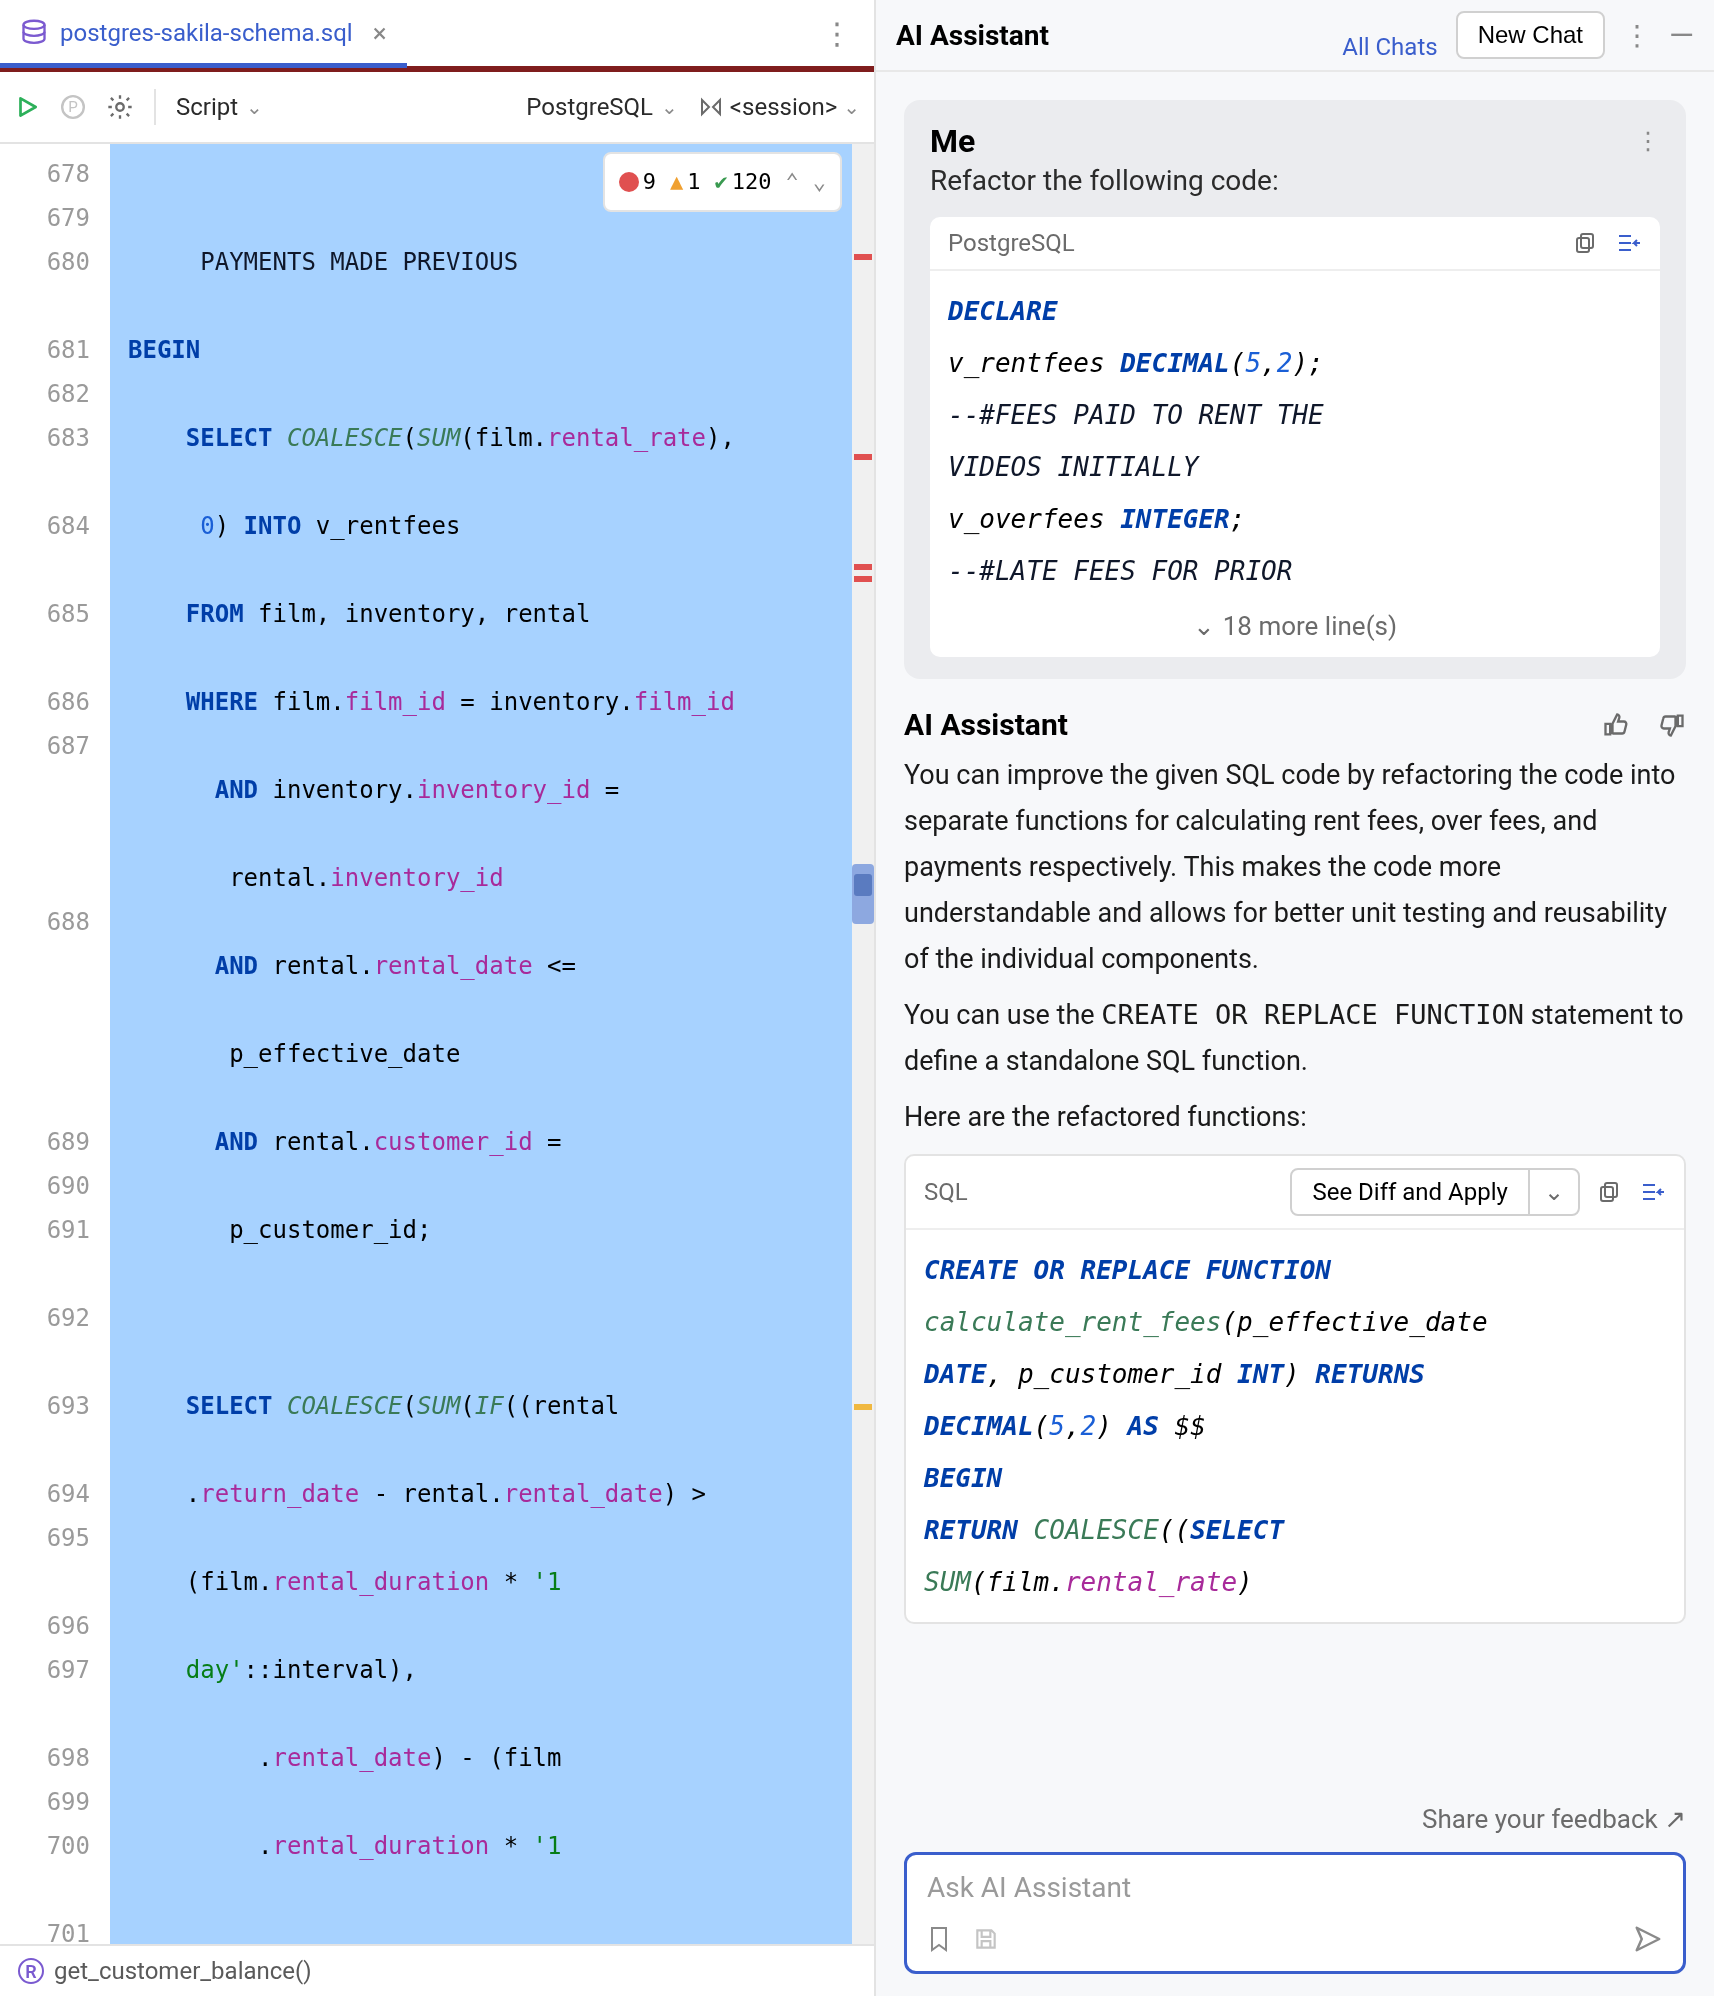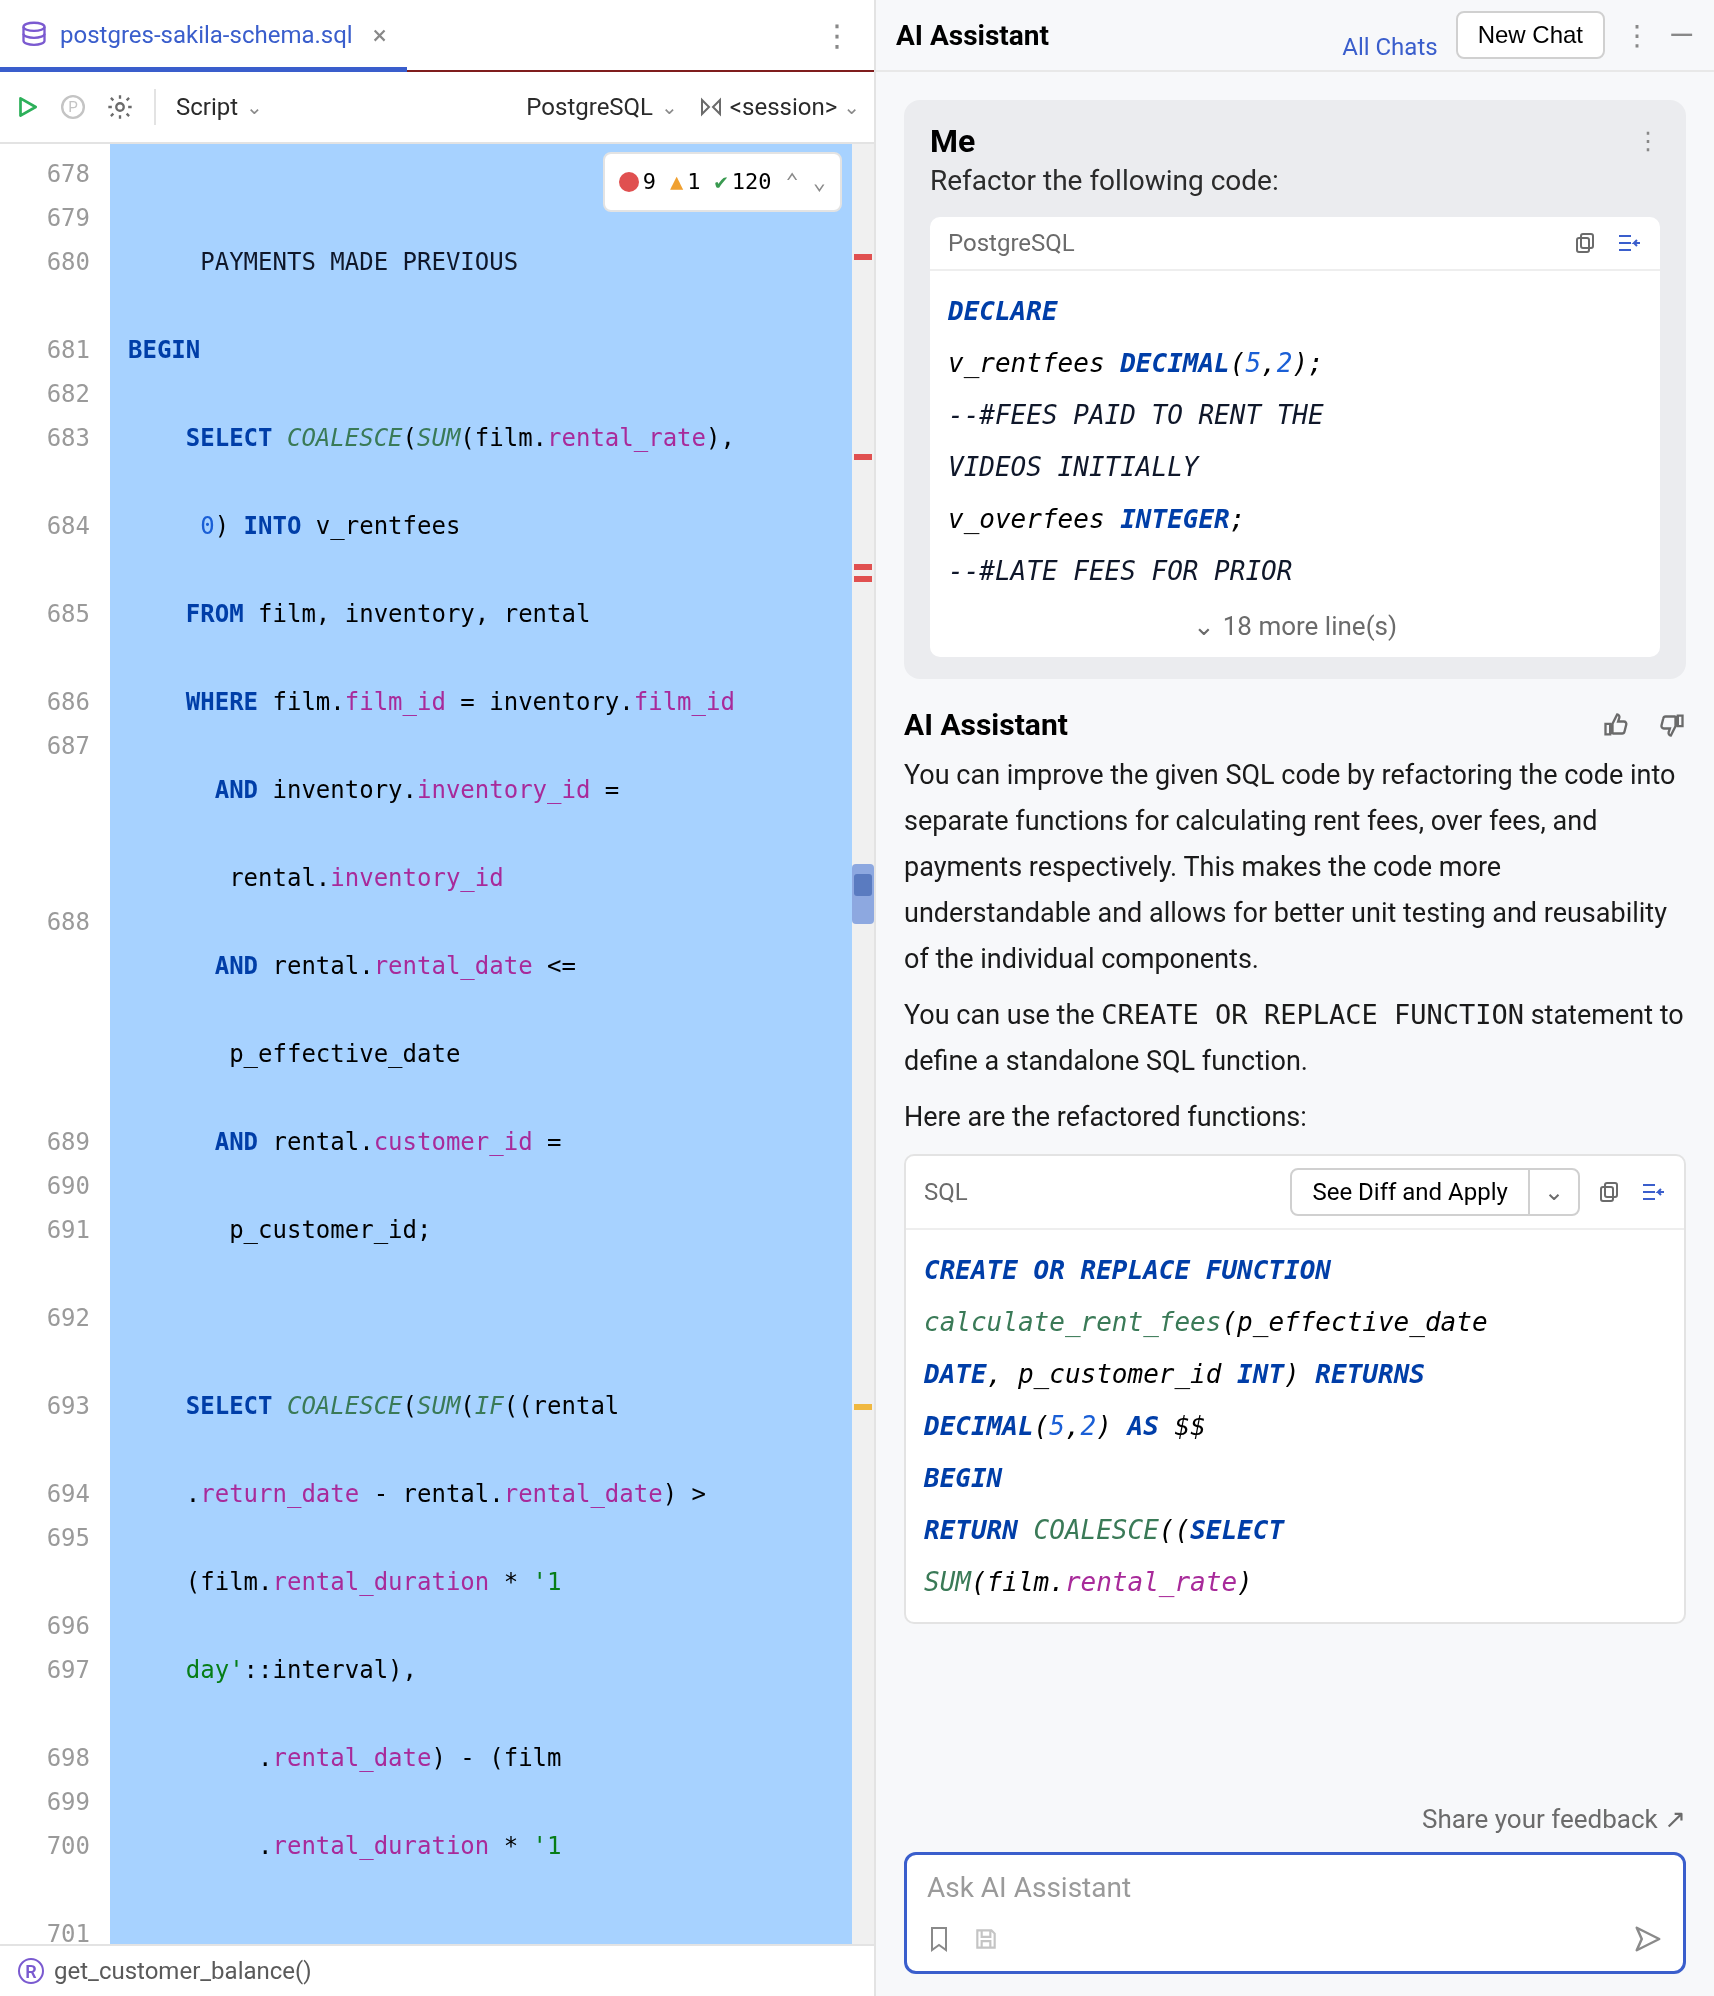--- a/index.html
+++ b/index.html
@@ -2,21 +2,21 @@
 <html><head>
 <meta charset="utf-8">
 <style>
   * { box-sizing: border-box; margin: 0; padding: 0; }
   html, body { width: 1714px; height: 1996px; font-family: -apple-system, BlinkMacSystemFont, "Segoe UI", Roboto, sans-serif; font-size: 24px; background: #fff; color: #000; overflow: hidden; }
   .root { display: flex; height: 100%; }
   .left { width: 876px; display: flex; flex-direction: column; border-right: 2px solid #e3e3e3; }
   .right { flex: 1; display: flex; flex-direction: column; background: #f7f8fa; }
 
   
-  .tab-bar { display: flex; align-items: center; height: 72px; border-bottom: 2px solid #7f1d1d; padding: 0 10px 0 0; }
+  .tab-bar { display: flex; align-items: center; height: 72px; border-bottom: 6px solid #7f1d1d; padding: 0 10px 0 0; }
   .tab { display: flex; align-items: center; gap: 12px; padding: 0 20px; height: 100%; color: #3a5ecc; position: relative; }
   .tab::after { content: ""; position: absolute; bottom: -2px; left: 0; right: 0; height: 5px; background: #3a5ecc; }
   .tab .db-icon { width: 28px; height: 28px; }
   .tab .close { color: #888; margin-left: 8px; font-size: 26px; }
   .tab-bar .spacer { flex: 1; }
   .tab-bar .more { color: #888; padding: 0 12px; font-size: 30px; }
 
   
   .ed-toolbar { display: flex; align-items: center; height: 72px; border-bottom: 2px solid #e3e3e3; padding: 0 14px; gap: 20px; color: #6b6b6b; }
   .ed-toolbar .run { color: #2db05a; }

